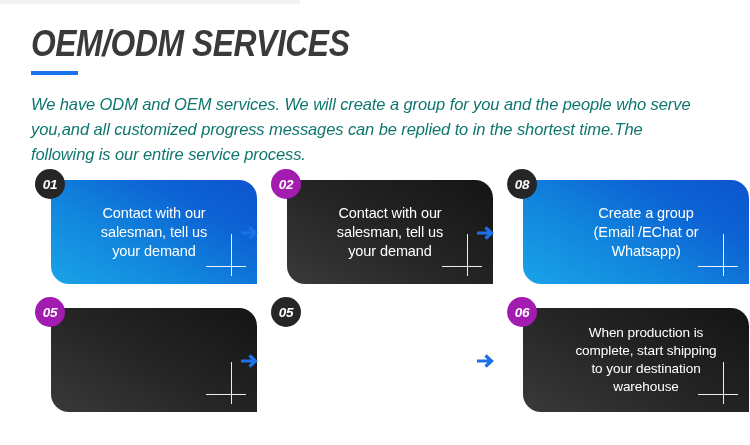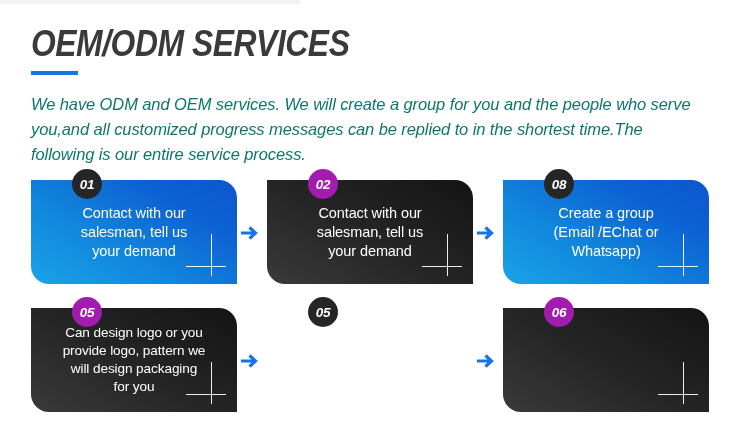--- a/index.html
+++ b/index.html
@@ -86,24 +86,25 @@
   .step {
     position: absolute;
     top: 0;
     width: 206px;
     height: 104px;
     border-radius: 0 18px 0 18px;
     display: flex;
     align-items: center;
     justify-content: center;
     overflow: hidden;
+    margin-left: 20px;
   }
   .step.pos0 { left: 0px; }
   .step.pos1 { left: 236px; }
-  .step.pos2 { left: 472px; }
+  .step.pos2 { left: 472px; padding-left: 20px; }
 
   .step.blue {
     background: linear-gradient(30deg, #1aa3e8 0%, #1186dd 38%, #0d63d4 72%, #0b55cf 100%);
   }
   .step.dark {
     background: linear-gradient(30deg, #3a3a3a 0%, #262626 45%, #141414 100%);
   }
 
   .step-text {
     position: relative;
@@ -157,21 +158,20 @@
     border-radius: 50%;
     display: flex;
     align-items: center;
     justify-content: center;
     font-size: 13.5px;
     font-weight: 700;
     font-style: italic;
     color: #ffffff;
     z-index: 5;
     letter-spacing: -0.3px;
-    margin-left: 37px;
   }
   .badge.dark-badge { background: #262626; }
   .badge.blue-badge { background: #a21caf; }
   .badge.pos0 { left: 4px; }
   .badge.pos1 { left: 240px; }
   .badge.pos2 { left: 476px; }
 
   
   .arrow {
     position: absolute;
@@ -244,24 +244,20 @@
             <span class="h"></span>
         </div>
       </div>
       <div class="badge dark-badge pos2">08</div>
 
     </div>
 
     <div class="row">
 
       <div class="step dark pos0 small-text">
-        <div class="step-text">Can design logo or you
-provide logo, pattern we
-will design packaging
-for you</div>
         <div class="crosshair">
           <span class="v"></span>
             <span class="h"></span>
         </div>
       </div>
       <div class="badge blue-badge pos0">05</div>
 
       <div class="arrow a0">
         <svg width="22" height="22" viewBox="0 0 22 22">
           <path d="M2 11 H15 M10.5 5.5 L16.5 11 L10.5 16.5" fill="none" stroke="#1a72e8" stroke-width="3.2" stroke-linecap="butt" stroke-linejoin="miter"></path>
@@ -270,20 +266,24 @@
 
       <div class="badge dark-badge pos1">05</div>
 
       <div class="arrow a1">
         <svg width="22" height="22" viewBox="0 0 22 22">
           <path d="M2 11 H15 M10.5 5.5 L16.5 11 L10.5 16.5" fill="none" stroke="#1a72e8" stroke-width="3.2" stroke-linecap="butt" stroke-linejoin="miter"></path>
         </svg>
       </div>
 
       <div class="step dark pos2 small-text">
+        <div class="step-text">When production is
+complete, start shipping
+to your destination
+warehouse</div>
         <div class="crosshair">
           <span class="v"></span>
             <span class="h"></span>
         </div>
       </div>
       <div class="badge blue-badge pos2">06</div>
 
     </div>
 
   </div>

